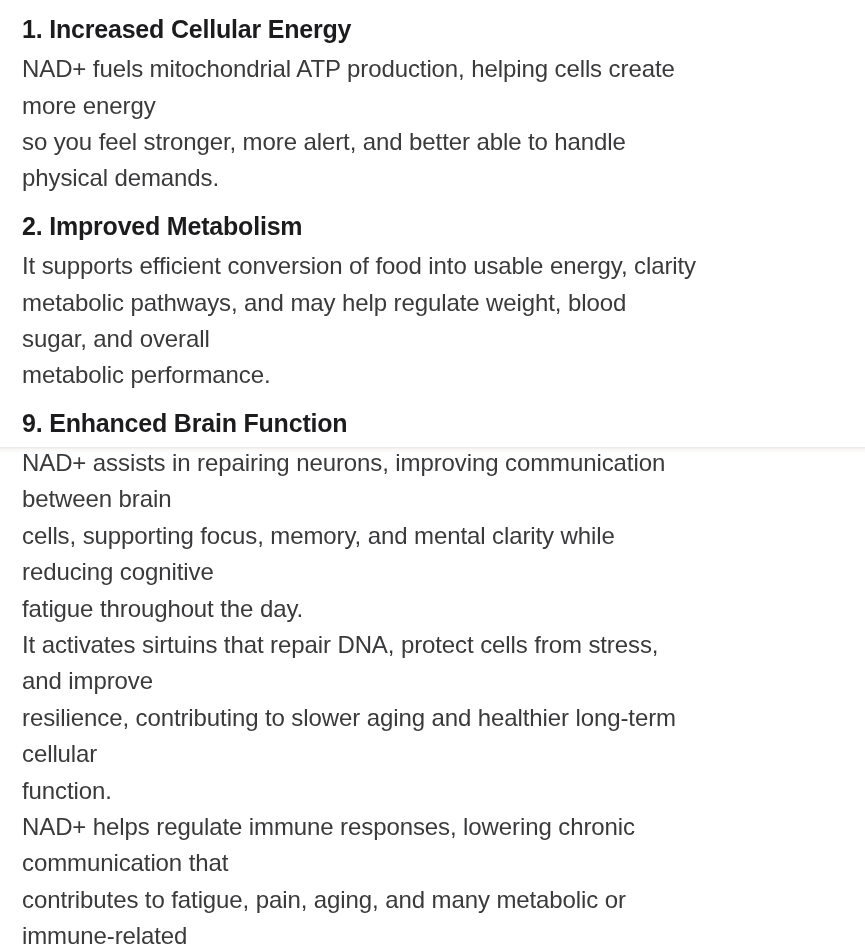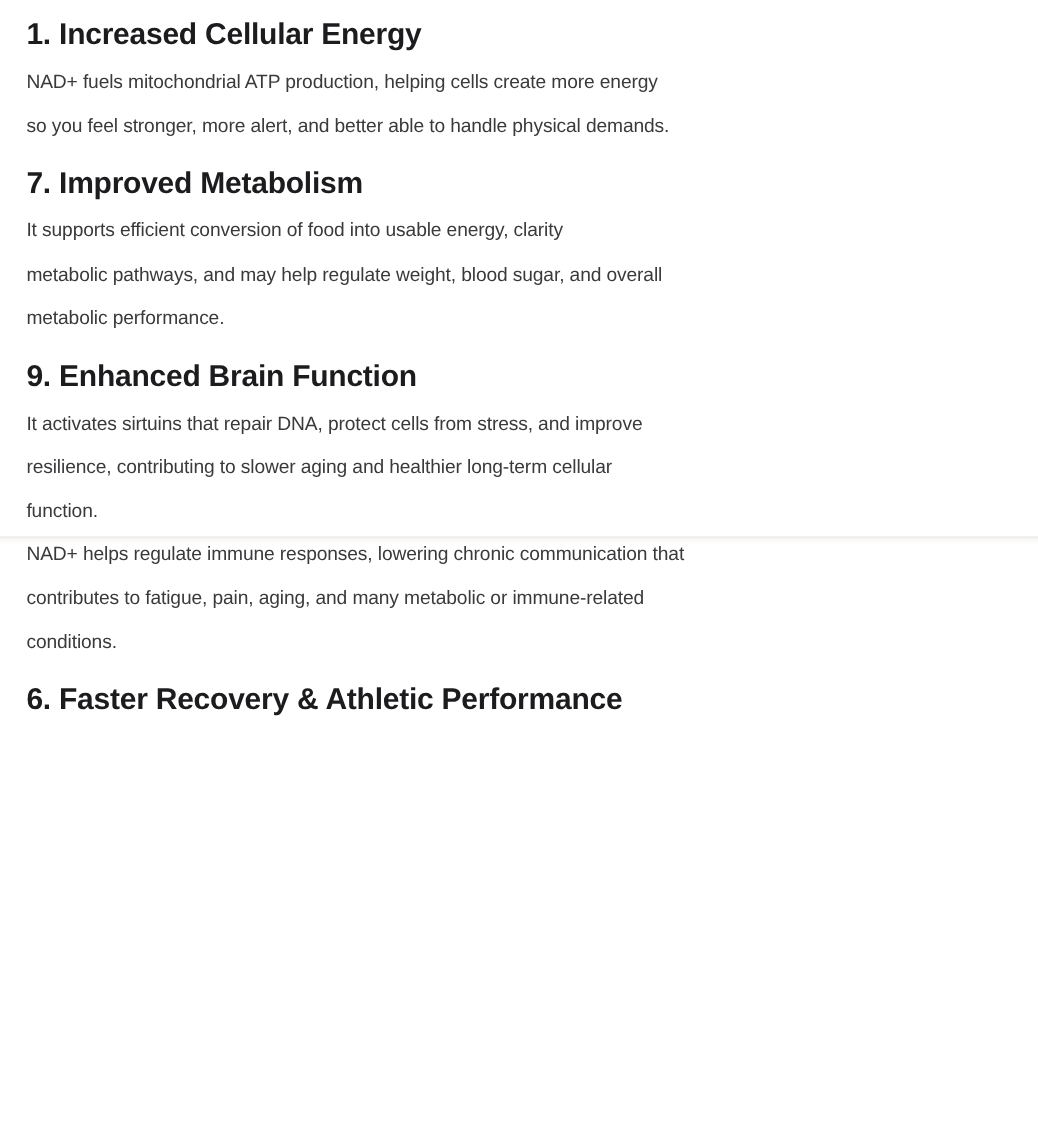--- a/index.html
+++ b/index.html
@@ -21,21 +21,21 @@
   h2.section-heading {
     font-size: 25px;
     line-height: 31.25px;
     font-weight: 700;
     color: #1c1c1e;
     letter-spacing: -0.2px;
     margin: 14px 0 6px 0;
   }
   section:first-of-type h2.section-heading { margin-top: 12px; }
   p.section-paragraph {
-    font-size: 16px;
+    font-size: 24px;
     line-height: 36.4px;
     color: #3a3a3c;
     letter-spacing: -0.1px;
     margin: 0;
     white-space: pre-line;
   }
   .seam {
     position: absolute;
     top: 447px;
     left: 0;
@@ -50,28 +50,31 @@
 
 <main class="article">
 
     <section>
       <h2 class="section-heading">1. Increased Cellular Energy</h2>
       <p class="section-paragraph">NAD+ fuels mitochondrial ATP production, helping cells create more energy
 so you feel stronger, more alert, and better able to handle physical demands.</p>
     </section>
 
     <section>
-      <h2 class="section-heading">7. Improved Metabolism</h2>
+      <h2 class="section-heading">2. Improved Metabolism</h2>
       <p class="section-paragraph">It supports efficient conversion of food into usable energy, clarity
 metabolic pathways, and may help regulate weight, blood sugar, and overall
 metabolic performance.</p>
     </section>
 
     <section>
       <h2 class="section-heading">9. Enhanced Brain Function</h2>
+      <p class="section-paragraph">NAD+ assists in repairing neurons, improving communication between brain
+cells, supporting focus, memory, and mental clarity while reducing cognitive
+fatigue throughout the day.</p>
     </section>
 
     <section>
       <p class="section-paragraph">It activates sirtuins that repair DNA, protect cells from stress, and improve
 resilience, contributing to slower aging and healthier long-term cellular
 function.</p>
     </section>
 
     <section>
       <p class="section-paragraph">NAD+ helps regulate immune responses, lowering chronic communication that

